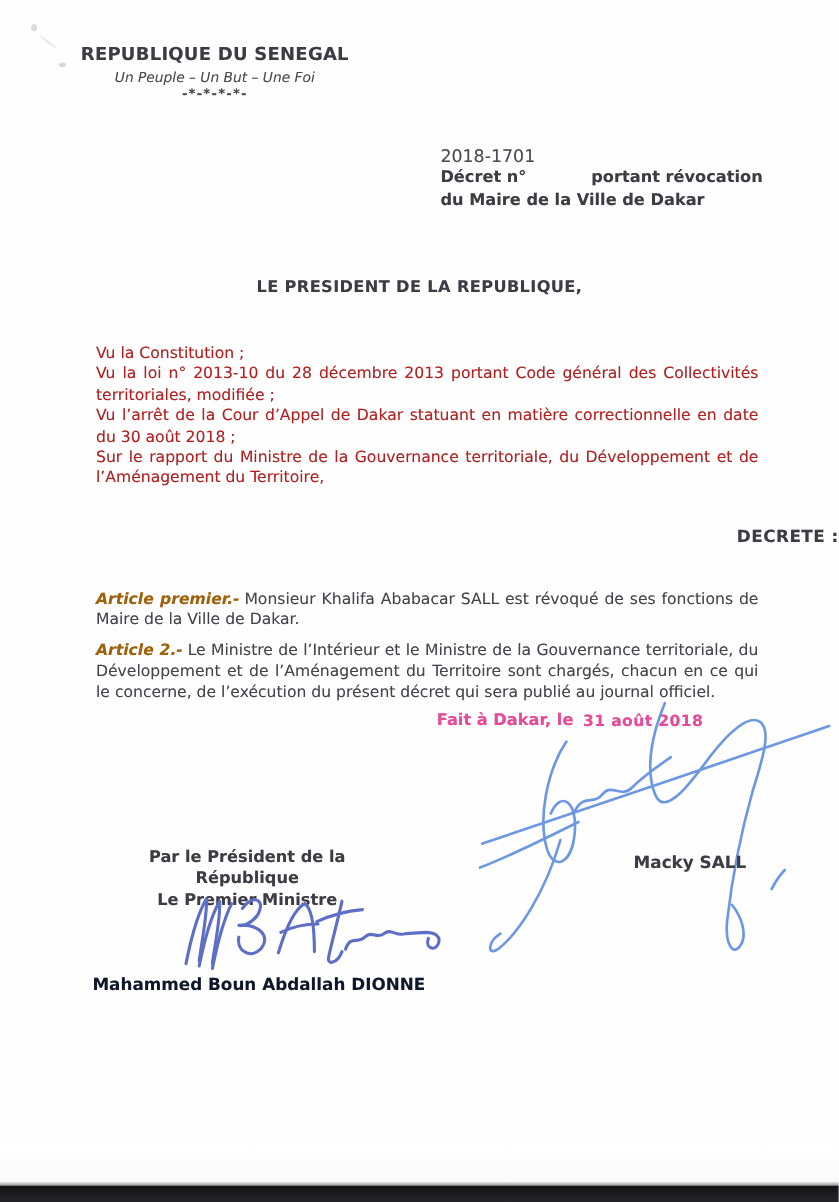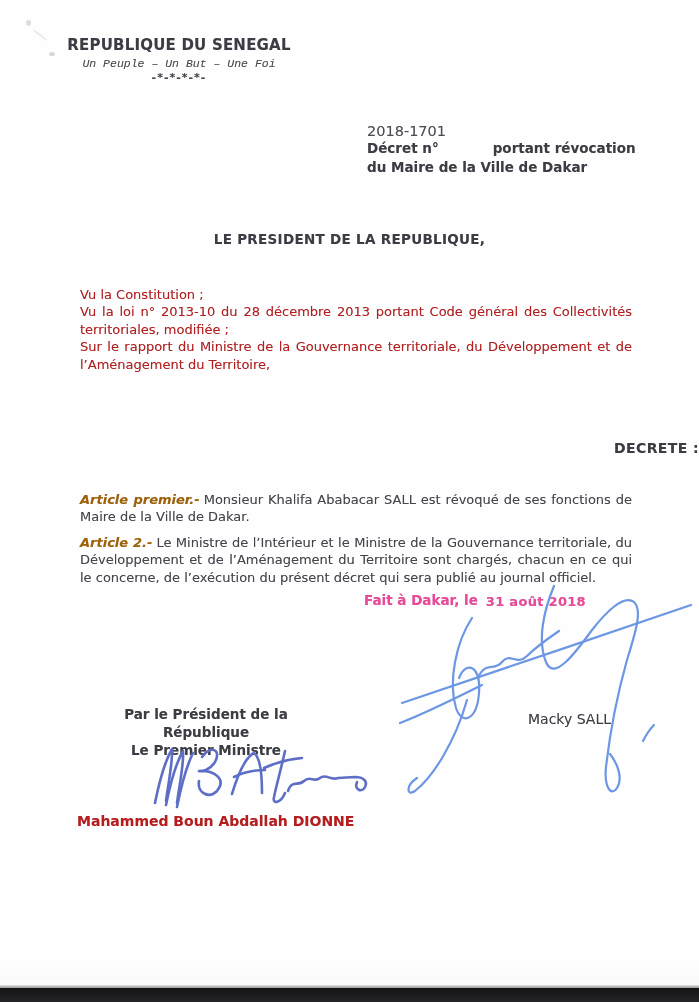--- a/index.html
+++ b/index.html
@@ -12,21 +12,21 @@
     position:relative;width:699px;height:1002px;
     background:#fffefe;
     color:#42434a;
     padding-left:28px;
   }
   .txt{ text-shadow:0 0 .4px rgba(70,70,80,.35); }
 
   
   .header-block{position:absolute;left:38px;top:36px;width:282px;text-align:center;}
   .country{font-size:15px;font-weight:bold;letter-spacing:.2px;color:#3c3d44;}
-  .motto{font-size:11.5px;font-style:italic;margin-top:3px;color:#4a4b52;font-family:Liberation Mono, monospace;}
+  .motto{font-size:11.5px;font-style:italic;margin-top:3px;color:#4a4b52;}
   .separator{font-size:11px;font-weight:bold;letter-spacing:1px;margin-top:1px;color:#45464c;}
 
   
   .decree-block{position:absolute;left:367px;top:124px;width:272px;font-weight:bold;font-size:13.5px;color:#3c3d44;line-height:19px;}
   .decree-number{display:block;font-weight:normal;font-size:14.5px;color:#4c4d54;line-height:15px;}
   .decree-gap{display:inline-block;width:54px;}
 
   
   .president-line{position:absolute;left:0;top:231px;width:699px;text-align:center;font-weight:bold;font-size:13.5px;letter-spacing:.3px;color:#3c3d44;}
   .decrete-line{position:absolute;left:0;top:440px;width:699px;text-align:right;font-weight:bold;font-size:14px;letter-spacing:.4px;color:#3c3d44;}
@@ -41,23 +41,23 @@
 
   
   .fait-line{position:absolute;left:364px;top:592px;font-weight:bold;font-size:13.5px;color:#ec4899;}
   .fait-date{font-size:13px;margin-left:8px;position:relative;top:1px;letter-spacing:.3px;}
   .sig{position:absolute;}
   .sig path{fill:none;stroke-linecap:round;stroke-linejoin:round;}
   .sig-president{left:396px;top:582px;}
   .sig-president path{stroke:#6b97e3;stroke-width:2.2;}
   .sig-pm{left:142px;top:741px;}
   .sig-pm path{stroke:#5d6ec6;stroke-width:2.6;}
-  .macky-name{position:absolute;left:528px;top:711px;font-weight:normal;font-size:14px;color:#3c3d44;}
+  .macky-name{position:absolute;left:528px;top:711px;font-weight:bold;font-size:14px;color:#3c3d44;}
   .pm-block{position:absolute;left:80px;top:705px;width:252px;text-align:center;font-weight:bold;font-size:13.5px;line-height:18px;color:#3c3d44;}
-  .dionne-name{position:absolute;left:77px;top:813px;font-weight:bold;font-size:14px;color:#b91c1c;}
+  .dionne-name{position:absolute;left:77px;top:813px;font-weight:bold;font-size:14px;color:#0f172a;}
 
   
   .artifact{position:absolute;background:#9a9aa2;border-radius:50%;}
   .a1{left:26px;top:20px;width:5px;height:6px;opacity:.35;}
   .a2{left:31px;top:34px;width:18px;height:2px;opacity:.22;transform:rotate(38deg);}
   .a3{left:49px;top:52px;width:6px;height:4px;opacity:.4;}
 
   
   .bottom-shade{position:absolute;left:0;top:956px;width:699px;height:29px;background:linear-gradient(180deg,#ffffff,#fafafa);}
   .bottom-edge{position:absolute;left:0;top:985px;width:699px;height:3px;background:linear-gradient(180deg,#e6e6e8,#96969a);}
@@ -82,20 +82,21 @@
     <span class="decree-number">2018-1701</span>
     <span>Décret n°</span><span class="decree-gap"></span><span>portant révocation</span>
     <div>du Maire de la Ville de Dakar</div>
   </div>
 
   <div class="president-line txt">LE PRESIDENT DE LA REPUBLIQUE,</div>
 
   <div class="preamble txt">
     <p>Vu la Constitution ;</p>
     <p>Vu la loi n° 2013-10 du 28 décembre 2013 portant Code général des Collectivités territoriales, modifiée ;</p>
+    <p>Vu l’arrêt de la Cour d’Appel de Dakar statuant en matière correctionnelle en date du 30 août 2018 ;</p>
     <p>Sur le rapport du Ministre de la Gouvernance territoriale, du Développement et de l’Aménagement du Territoire,</p>
   </div>
 
   <div class="decrete-line txt">DECRETE :</div>
 
   <p class="article article-1 txt">
     <b>Article premier.-</b><span>Monsieur Khalifa Ababacar SALL est révoqué de ses fonctions de Maire de la Ville de Dakar.</span>
   </p>
   <p class="article article-2 txt">
     <b>Article 2.-</b><span>Le Ministre de l’Intérieur et le Ministre de la Gouvernance territoriale, du Développement et de l’Aménagement du Territoire sont chargés, chacun en ce qui le concerne, de l’exécution du présent décret qui sera publié au journal officiel.</span>

